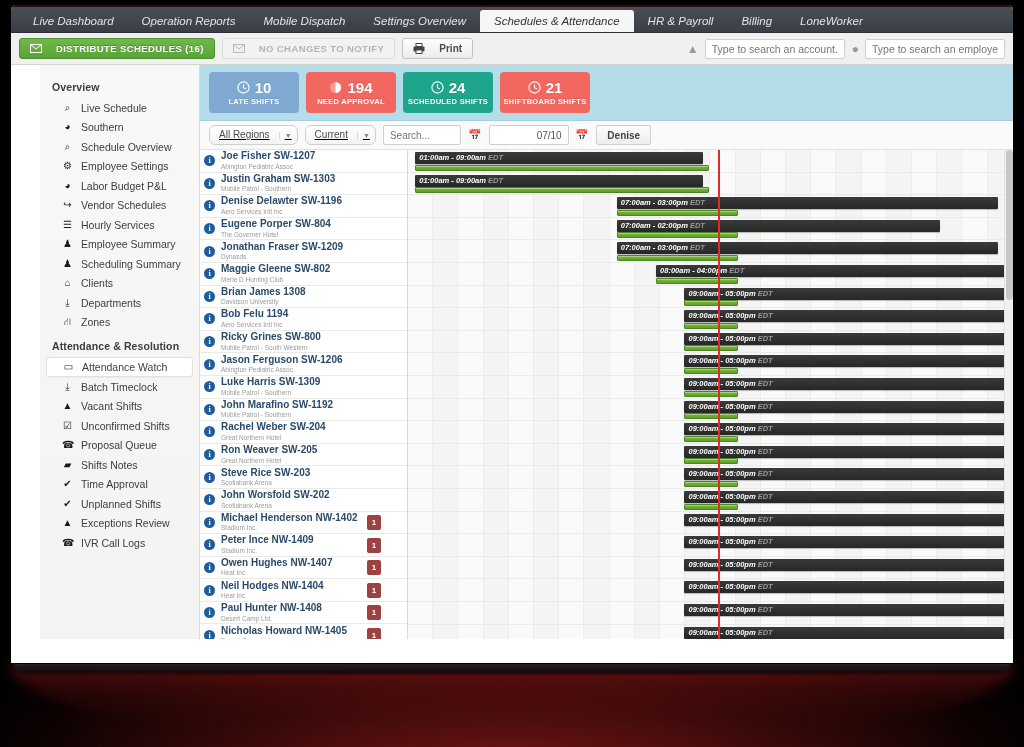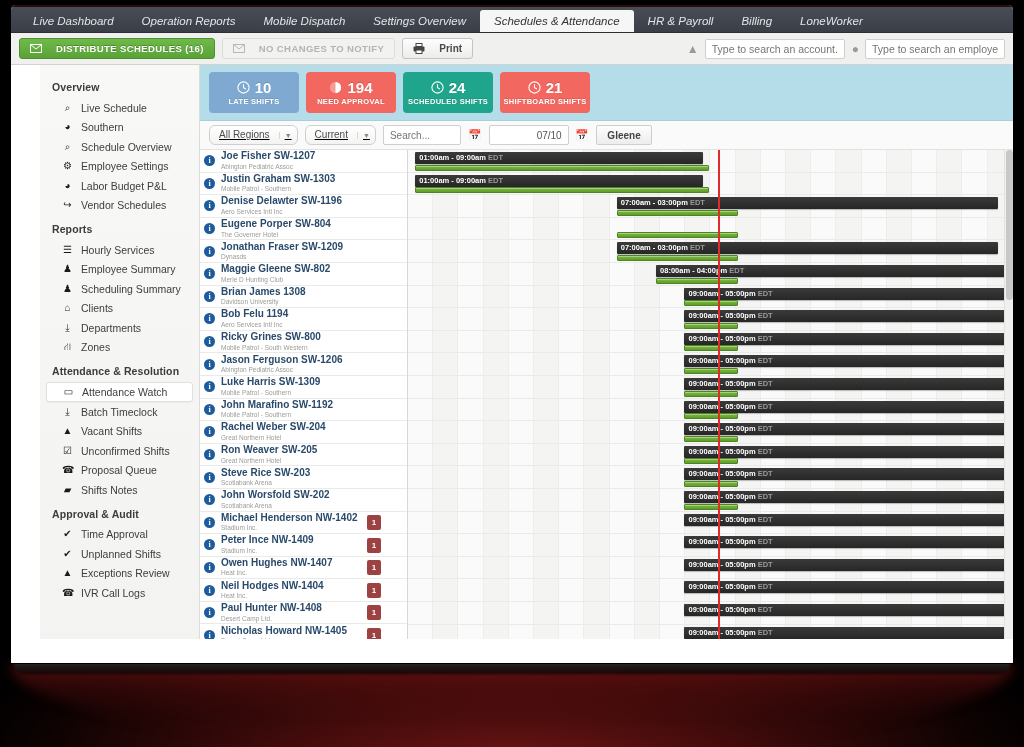--- a/index.html
+++ b/index.html
@@ -174,20 +174,21 @@
   #grid .col:nth-child(even){ background:#f4f4f2; }
   #grid .col:nth-child(odd){ background:#fafafa; }
   #nowline { position:absolute; top:0; bottom:0; width:2px; background:#e02b2b; z-index:5; }
   .grow { position:absolute; left:0; right:0; height:22.6px; border-bottom:1px solid #eaeae8; }
   .bar {
     position:absolute; top:2px; height:12px; background:#2e2e2e;
     background:linear-gradient(180deg,#3a3a3a,#272727);
     border-radius:1px; color:#fff; font-size:7.5px; font-weight:bold;
     line-height:12px; padding-left:4px; white-space:nowrap; z-index:3;
     box-shadow:0 1px 1px rgba(0,0,0,.25);
+    font-style:italic;
   }
   .bar .edt { color:#9a9a9a; font-weight:bold; }
   .prog {
     position:absolute; top:14.5px; height:6px; z-index:4;
     background:linear-gradient(180deg,#7dbb3f,#5f9c2c);
     border-radius:1px; border:1px solid #4e8524;
     box-shadow:inset 0 1px 0 rgba(255,255,255,.35);
   }
   #vscroll {
     position:absolute; right:0; top:0; bottom:0; width:9px;
@@ -270,21 +271,20 @@
           <span>Employee Settings</span>
         </div>
         <div class="nav-item">
           <span class="ni">◕</span>
           <span>Labor Budget P&amp;L</span>
         </div>
         <div class="nav-item">
           <span class="ni">↪</span>
           <span>Vendor Schedules</span>
         </div>
-        <div class="sec-title">Reports</div>
         <div class="nav-item">
           <span class="ni">☰</span>
           <span>Hourly Services</span>
         </div>
         <div class="nav-item">
           <span class="ni">♟</span>
           <span>Employee Summary</span>
         </div>
         <div class="nav-item">
           <span class="ni">♟</span>
@@ -320,21 +320,20 @@
           <span>Unconfirmed Shifts</span>
         </div>
         <div class="nav-item">
           <span class="ni">☎</span>
           <span>Proposal Queue</span>
         </div>
         <div class="nav-item">
           <span class="ni">▰</span>
           <span>Shifts Notes</span>
         </div>
-        <div class="sec-title">Approval &amp; Audit</div>
         <div class="nav-item">
           <span class="ni">✔</span>
           <span>Time Approval</span>
         </div>
         <div class="nav-item">
           <span class="ni">✔</span>
           <span>Unplanned Shifts</span>
         </div>
         <div class="nav-item">
           <span class="ni">▲</span>
@@ -398,21 +397,21 @@
         </div>
         <div class="sel">
           <span class="v">Current</span>
           <span class="c">▼</span>
         </div>
         <input class="finp" placeholder="Search..." style="">
         <span class="calic">📅</span>
         <input class="finp dateinp" value="07/10/2019" style="">
         <span class="calic">📅</span>
         <div class="reload">
-          <span>Gleene</span>
+          <span>Denise</span>
         </div>
       </div>
 
       <div id="gantt">
         <div id="names">
             <div class="nrow">
               <span class="info">i</span>
               <div class="txt">
                 <span class="nm">Joe Fisher SW-1207</span>
                 <span class="sub">Abington Pediatric Assoc</span>
@@ -614,20 +613,21 @@
               </div>
               <div class="grow" style="top: 22.6px;">
                 <div class="bar" style="left: 1.2%; width: 47.5%;"><span>01:00am - 09:00am</span> <span class="edt">EDT</span></div>
                 <div class="prog" style="left: 1.2%; width: 48.5%;"></div>
               </div>
               <div class="grow" style="top: 45.2px;">
                 <div class="bar" style="left: 34.5%; width: 63%;"><span>07:00am - 03:00pm</span> <span class="edt">EDT</span></div>
                 <div class="prog" style="left: 34.5%; width: 20%;"></div>
               </div>
               <div class="grow" style="top: 67.8px;">
+                <div class="bar" style="left: 34.5%; width: 53.5%;"><span>07:00am - 02:00pm</span> <span class="edt">EDT</span></div>
                 <div class="prog" style="left: 34.5%; width: 20%;"></div>
               </div>
               <div class="grow" style="top: 90.4px;">
                 <div class="bar" style="left: 34.5%; width: 63%;"><span>07:00am - 03:00pm</span> <span class="edt">EDT</span></div>
                 <div class="prog" style="left: 34.5%; width: 20%;"></div>
               </div>
               <div class="grow" style="top: 113px;">
                 <div class="bar" style="left: 41%; width: 63%;"><span>08:00am - 04:00pm</span> <span class="edt">EDT</span></div>
                 <div class="prog" style="left: 41%; width: 13.5%;"></div>
               </div>

